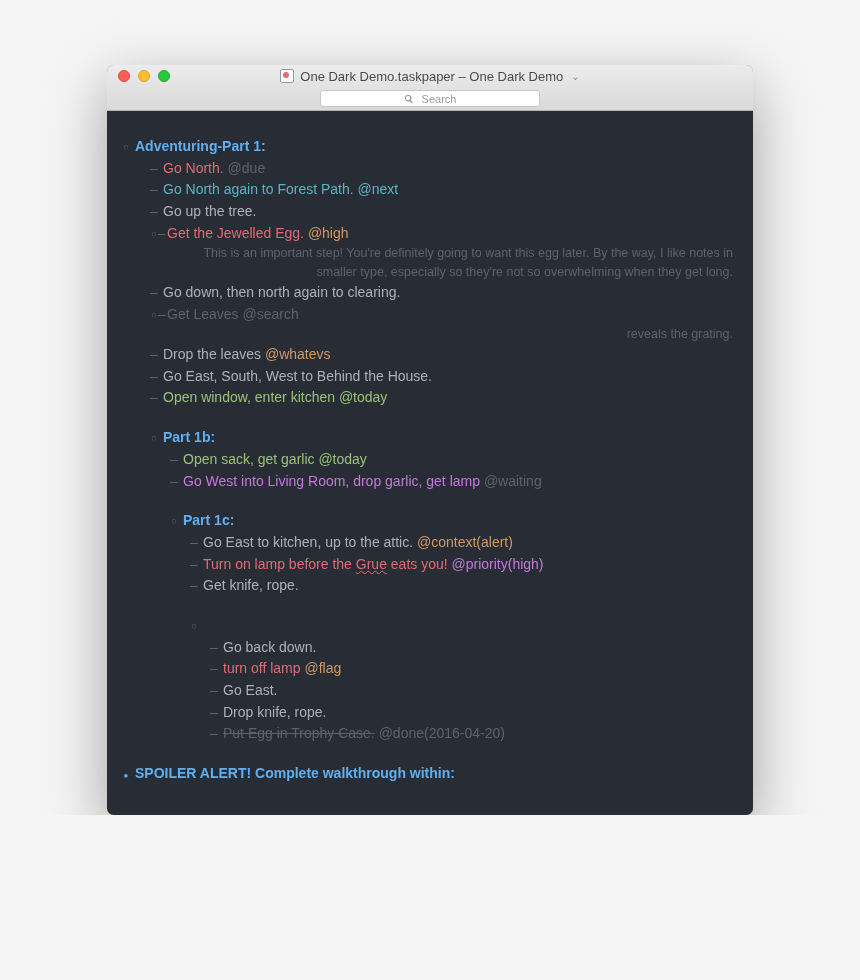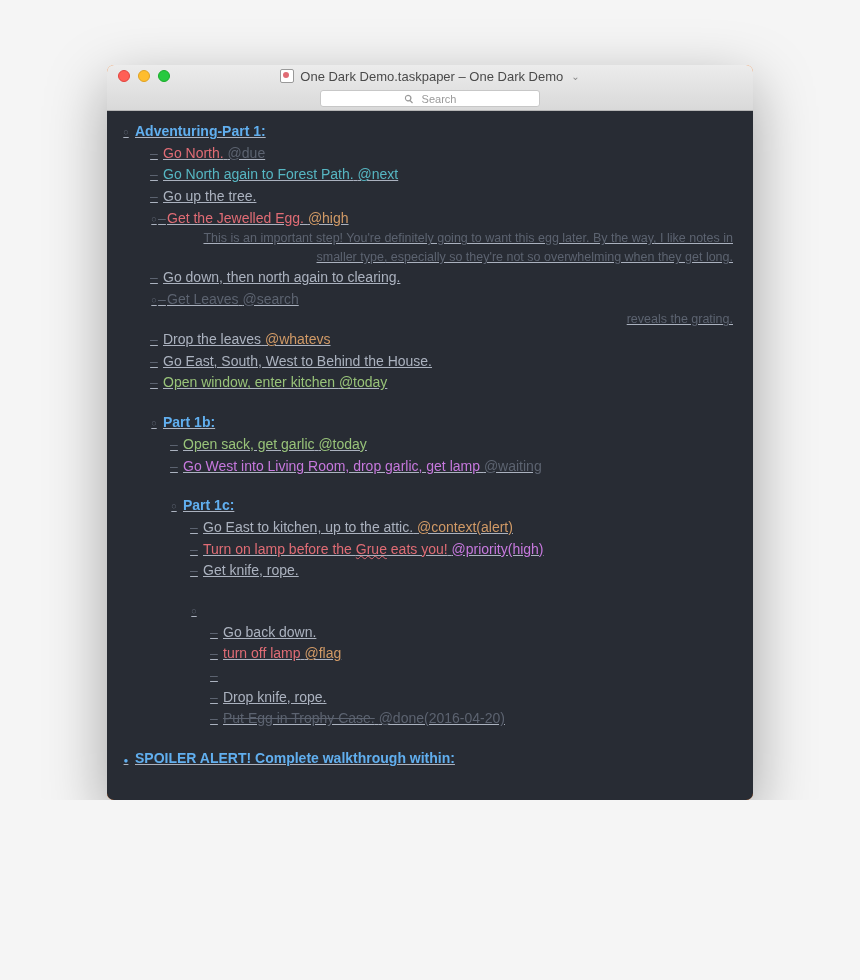--- a/index.html
+++ b/index.html
@@ -88,23 +88,22 @@
     font-size: 11px;
     color: #9a9a9a;
     gap: 8px;
   }
   .search svg { width: 10px; height: 10px; fill: #9a9a9a; }
   .editor {
     background: #282c34;
     color: #abb2bf;
     font-size: 14px;
     line-height: 1.55;
-    padding: 10px 20px 30px 8px;
+    padding: 25px 20px 30px 8px;
     font-family: -apple-system, BlinkMacSystemFont, "Helvetica Neue", sans-serif;
-    text-decoration: underline;
   }
   .row {
     display: flex;
     align-items: flex-start;
   }
   .bullet {
     width: 18px;
     flex-shrink: 0;
     text-align: center;
     color: #5c6370;
@@ -314,20 +313,21 @@
     <div class="row indent-4">
       <span class="bullet dash"></span>
       <span class="content">
         <span class="task-red">turn off lamp</span>
         <span class="tag-yellow">@flag</span>
       </span>
     </div>
 
     <div class="row indent-4">
       <span class="bullet dash"></span>
+      <span class="content task-plain">Go East.</span>
     </div>
 
     <div class="row indent-4">
       <span class="bullet dash"></span>
       <span class="content task-plain">Drop knife, rope.</span>
     </div>
 
     <div class="row indent-4">
       <span class="bullet dash"></span>
       <span class="content">

